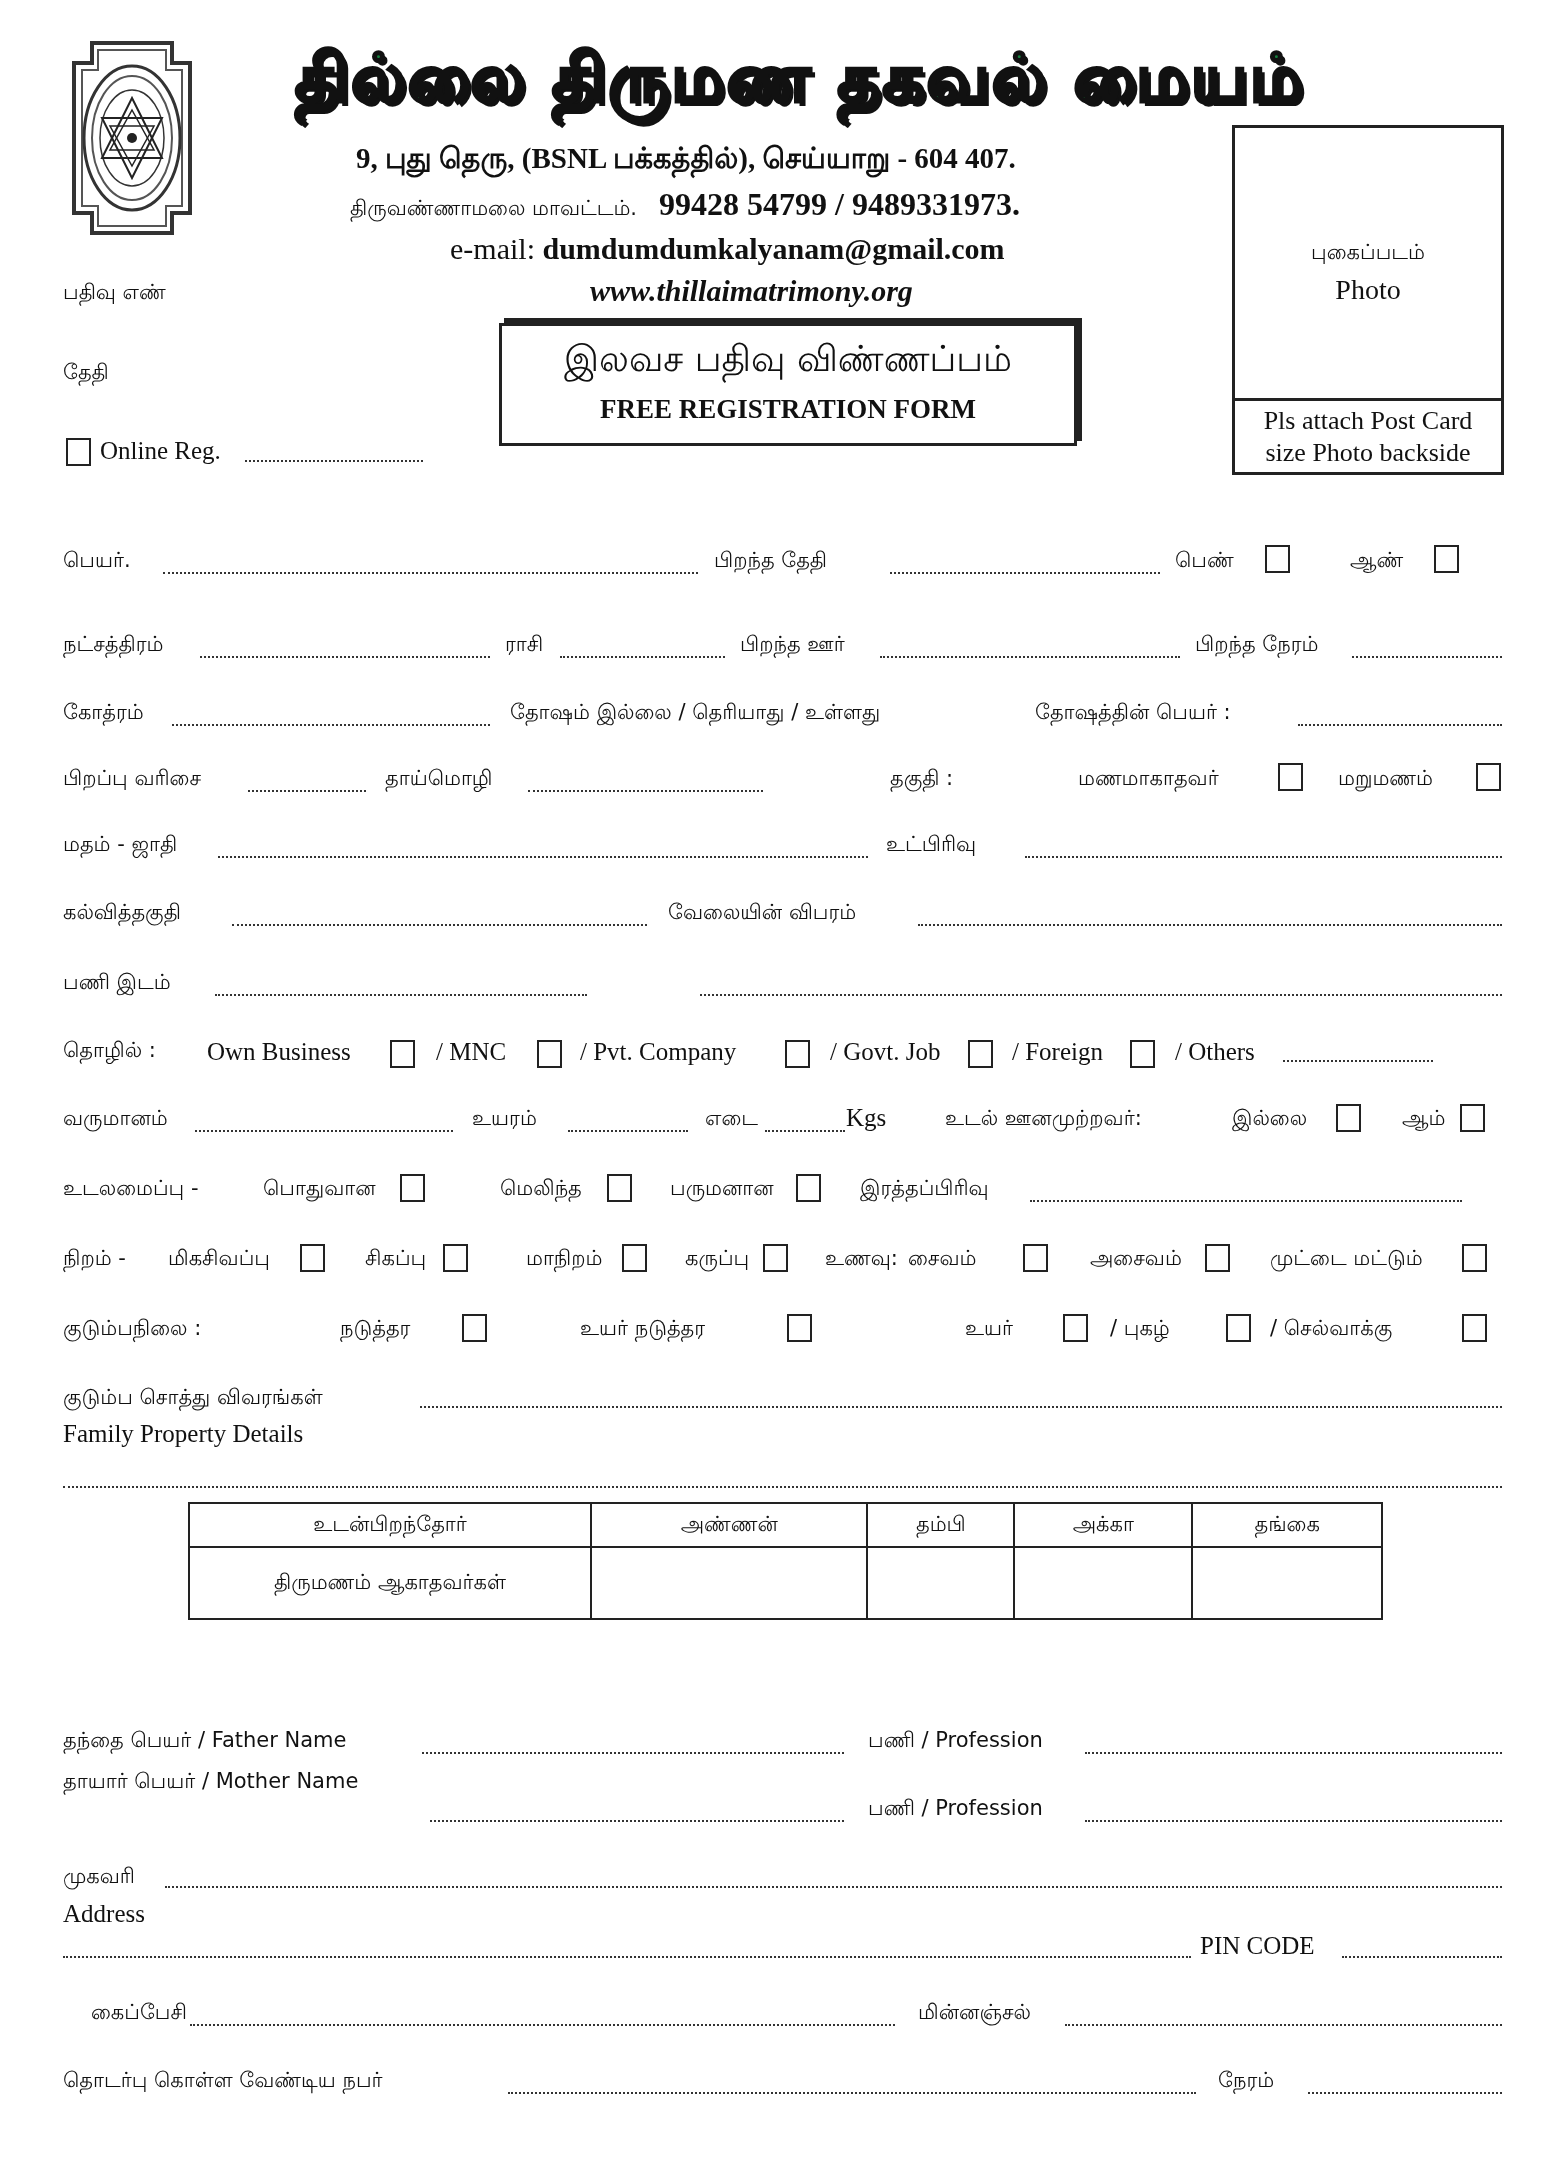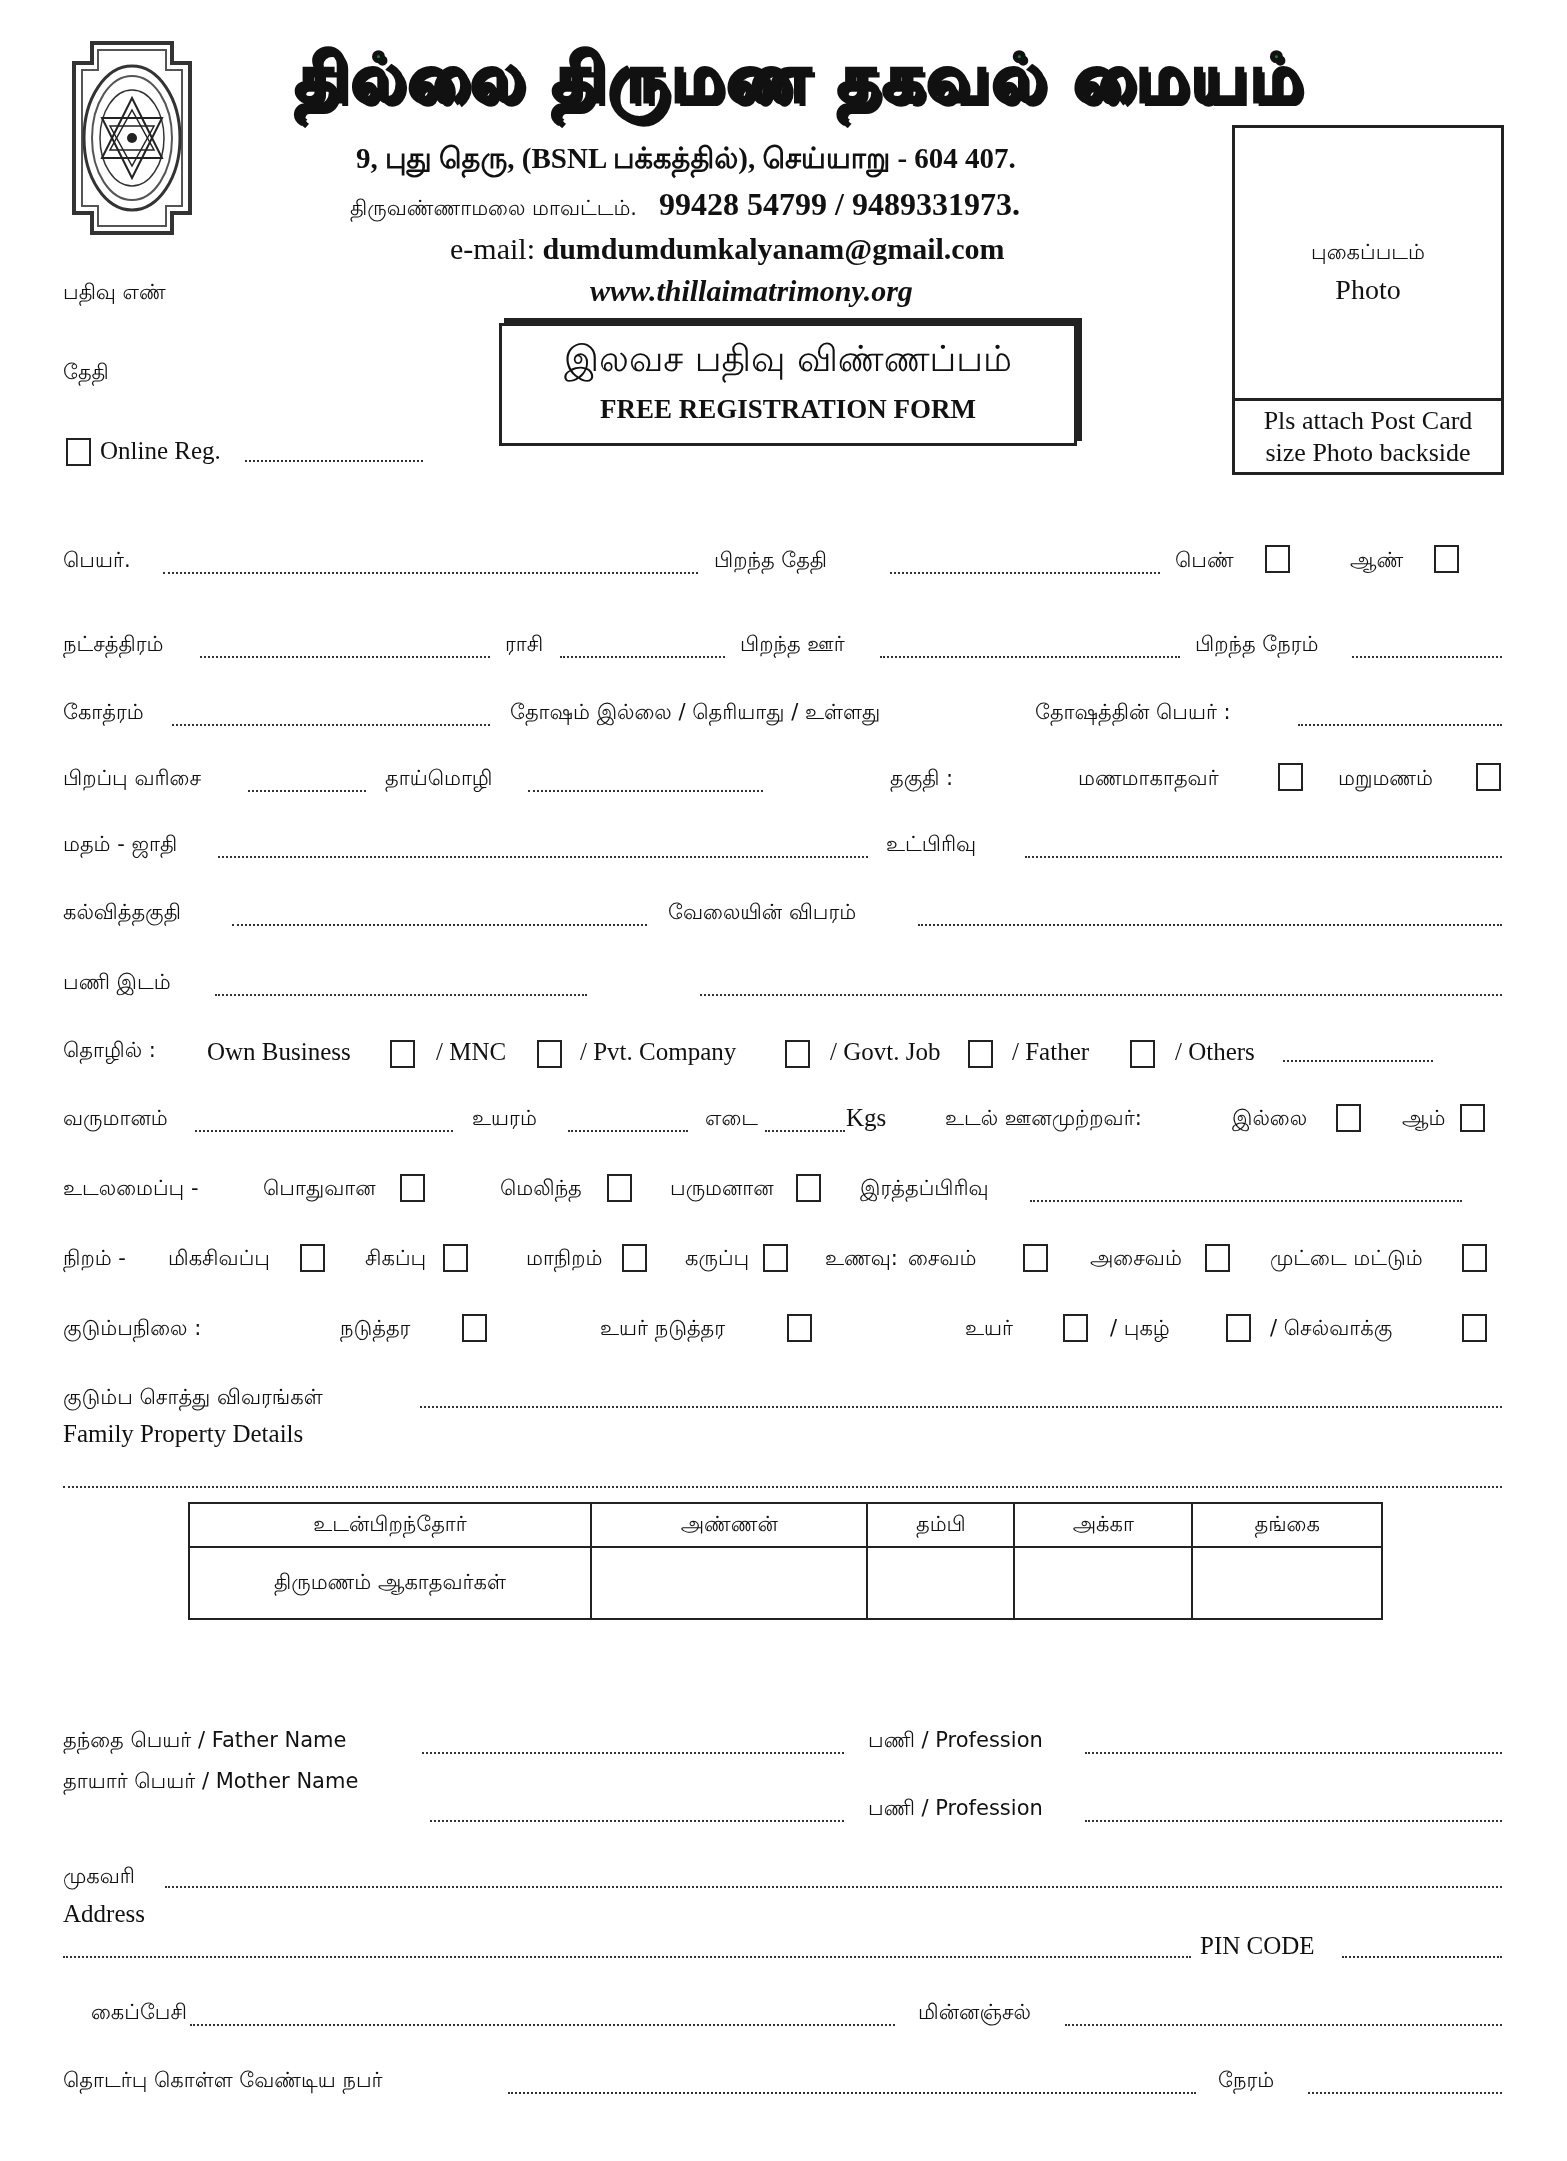--- a/index.html
+++ b/index.html
@@ -123,21 +123,21 @@
   <span class="ta">தொழில் :</span>
 </div>
 <div class="abs en" style="left:207px;top:1038px;">Own Business</div>
 <div class="cb" style="left:390px;top:1040px;"></div>
 <div class="abs en" style="left:436px;top:1038px;">/ MNC</div>
 <div class="cb" style="left:537px;top:1040px;"></div>
 <div class="abs en" style="left:580px;top:1038px;">/ Pvt. Company</div>
 <div class="cb" style="left:785px;top:1040px;"></div>
 <div class="abs en" style="left:830px;top:1038px;">/ Govt. Job</div>
 <div class="cb" style="left:968px;top:1040px;"></div>
-<div class="abs en" style="left:1012px;top:1038px;">/ Father</div>
+<div class="abs en" style="left:1012px;top:1038px;">/ Foreign</div>
 <div class="cb" style="left:1130px;top:1040px;"></div>
 <div class="abs en" style="left:1175px;top:1038px;">/ Others</div>
 <div class="dots" style="left:1283px;top:1060px;width:150px;"></div>
 
 <div class="abs ta" style="left:63px;top:1106px;">வருமானம்</div>
 <div class="dots" style="left:195px;top:1130px;width:258px;"></div>
 <div class="abs ta" style="left:472px;top:1106px;">உயரம்</div>
 <div class="dots" style="left:568px;top:1130px;width:120px;"></div>
 <div class="abs ta" style="left:705px;top:1106px;">எடை</div>
 <div class="dots" style="left:765px;top:1130px;width:80px;"></div>
@@ -171,21 +171,21 @@
 <div class="abs ta" style="left:908px;top:1246px;">சைவம்</div>
 <div class="cb" style="left:1023px;top:1244px;"></div>
 <div class="abs ta" style="left:1090px;top:1246px;">அசைவம்</div>
 <div class="cb" style="left:1205px;top:1244px;"></div>
 <div class="abs ta" style="left:1270px;top:1246px;">முட்டை மட்டும்</div>
 <div class="cb" style="left:1462px;top:1244px;"></div>
 
 <div class="abs ta" style="left:63px;top:1316px;">குடும்பநிலை :</div>
 <div class="abs ta" style="left:340px;top:1316px;">நடுத்தர</div>
 <div class="cb" style="left:462px;top:1314px;"></div>
-<div class="abs ta" style="left:580px;top:1316px;margin-left:20px;">உயர் நடுத்தர</div>
+<div class="abs ta" style="left:580px;top:1316px;">உயர் நடுத்தர</div>
 <div class="cb" style="left:787px;top:1314px;"></div>
 <div class="abs ta" style="left:965px;top:1316px;">உயர்</div>
 <div class="cb" style="left:1063px;top:1314px;"></div>
 <div class="abs ta" style="left:1110px;top:1316px;">/ புகழ்</div>
 <div class="cb" style="left:1226px;top:1314px;"></div>
 <div class="abs ta" style="left:1270px;top:1316px;">/ செல்வாக்கு</div>
 <div class="cb" style="left:1462px;top:1314px;"></div>
 
 <div class="abs ta" style="left:63px;top:1385px;">குடும்ப சொத்து விவரங்கள்</div>
 <div class="dots" style="left:420px;top:1406px;width:1082px;"></div>

